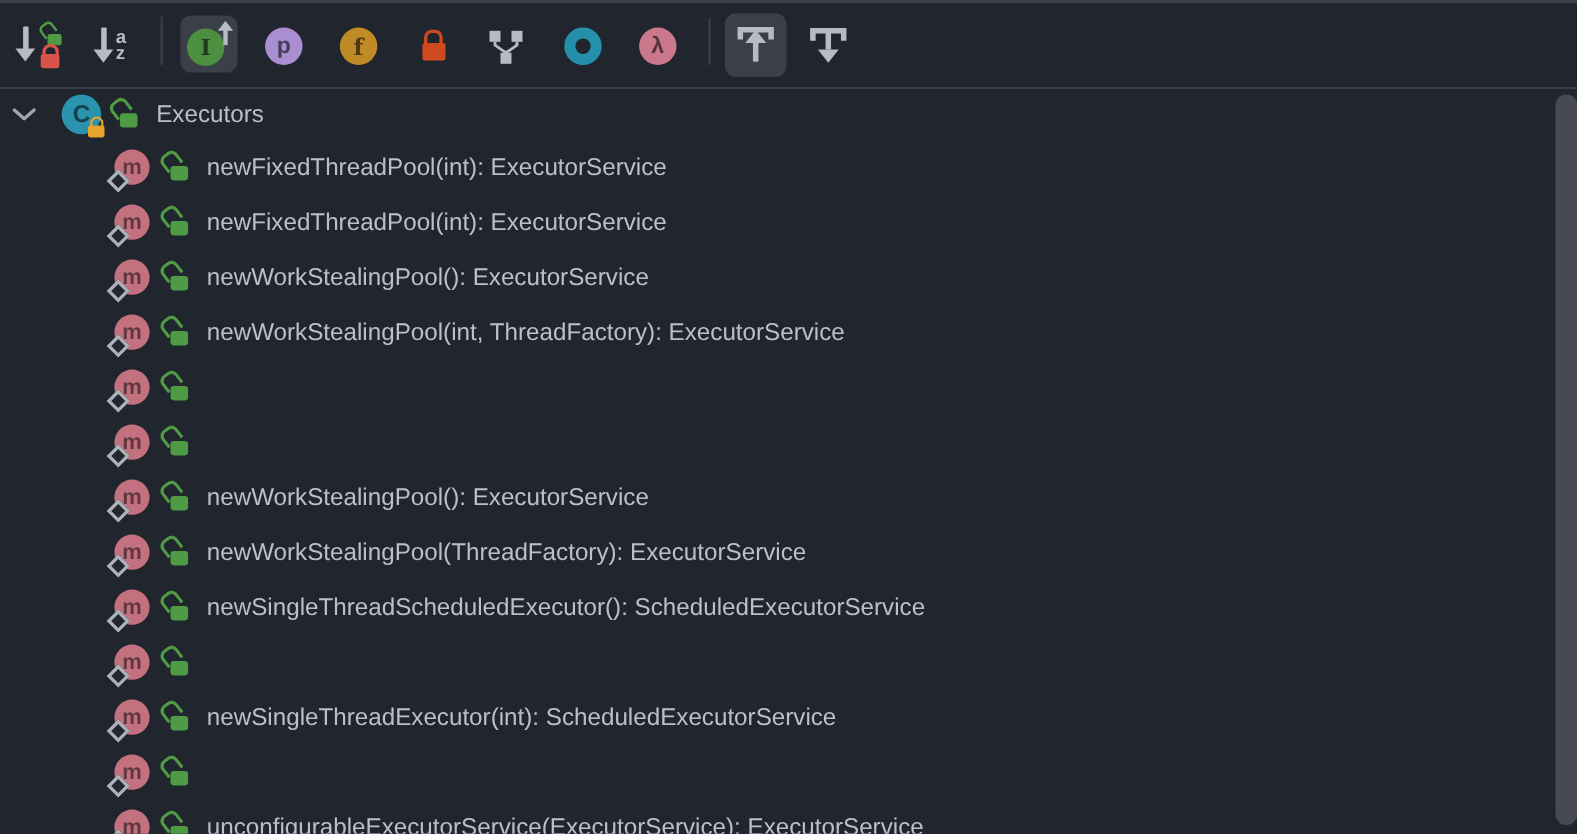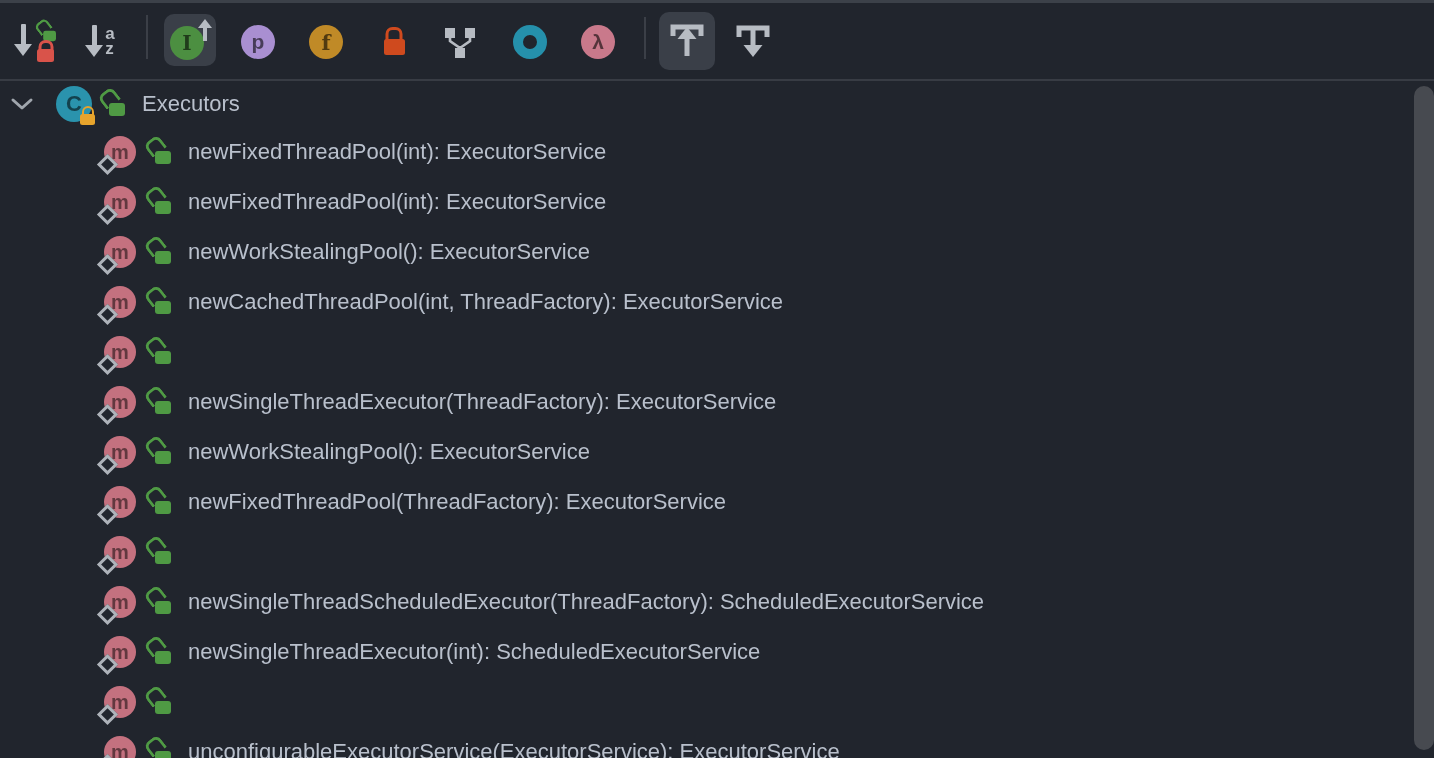--- a/index.html
+++ b/index.html
@@ -225,73 +225,72 @@
         <span class="lk lk-open-green"></span>
         <span class="label">newWorkStealingPool(): ExecutorService</span>
       </div>
     
       <div class="row method-row">
         <span class="method-ic">
           <span class="bubble">m</span>
           <span class="diamond"></span>
         </span>
         <span class="lk lk-open-green"></span>
-        <span class="label">newCachedThreadPool(int, ThreadFactory): ExecutorService</span>
-      </div>
-    
-      <div class="row method-row">
-        <span class="method-ic">
-          <span class="bubble">m</span>
-          <span class="diamond"></span>
-        </span>
-        <span class="lk lk-open-green"></span>
-      </div>
-    
-      <div class="row method-row">
-        <span class="method-ic">
-          <span class="bubble">m</span>
-          <span class="diamond"></span>
-        </span>
-        <span class="lk lk-open-green"></span>
-        <span class="label">newSingleThreadExecutor(ThreadFactory): ExecutorService</span>
+        <span class="label">newWorkStealingPool(int, ThreadFactory): ExecutorService</span>
+      </div>
+    
+      <div class="row method-row">
+        <span class="method-ic">
+          <span class="bubble">m</span>
+          <span class="diamond"></span>
+        </span>
+        <span class="lk lk-open-green"></span>
+      </div>
+    
+      <div class="row method-row">
+        <span class="method-ic">
+          <span class="bubble">m</span>
+          <span class="diamond"></span>
+        </span>
+        <span class="lk lk-open-green"></span>
       </div>
     
       <div class="row method-row">
         <span class="method-ic">
           <span class="bubble">m</span>
           <span class="diamond"></span>
         </span>
         <span class="lk lk-open-green"></span>
         <span class="label">newWorkStealingPool(): ExecutorService</span>
       </div>
     
       <div class="row method-row">
         <span class="method-ic">
           <span class="bubble">m</span>
           <span class="diamond"></span>
         </span>
         <span class="lk lk-open-green"></span>
-        <span class="label">newFixedThreadPool(ThreadFactory): ExecutorService</span>
-      </div>
-    
-      <div class="row method-row">
-        <span class="method-ic">
-          <span class="bubble">m</span>
-          <span class="diamond"></span>
-        </span>
-        <span class="lk lk-open-green"></span>
-      </div>
-    
-      <div class="row method-row">
-        <span class="method-ic">
-          <span class="bubble">m</span>
-          <span class="diamond"></span>
-        </span>
-        <span class="lk lk-open-green"></span>
-        <span class="label">newSingleThreadScheduledExecutor(ThreadFactory): ScheduledExecutorService</span>
+        <span class="label">newWorkStealingPool(ThreadFactory): ExecutorService</span>
+      </div>
+    
+      <div class="row method-row">
+        <span class="method-ic">
+          <span class="bubble">m</span>
+          <span class="diamond"></span>
+        </span>
+        <span class="lk lk-open-green"></span>
+        <span class="label">newSingleThreadScheduledExecutor(): ScheduledExecutorService</span>
+      </div>
+    
+      <div class="row method-row">
+        <span class="method-ic">
+          <span class="bubble">m</span>
+          <span class="diamond"></span>
+        </span>
+        <span class="lk lk-open-green"></span>
       </div>
     
       <div class="row method-row">
         <span class="method-ic">
           <span class="bubble">m</span>
           <span class="diamond"></span>
         </span>
         <span class="lk lk-open-green"></span>
         <span class="label">newSingleThreadExecutor(int): ScheduledExecutorService</span>
       </div>

